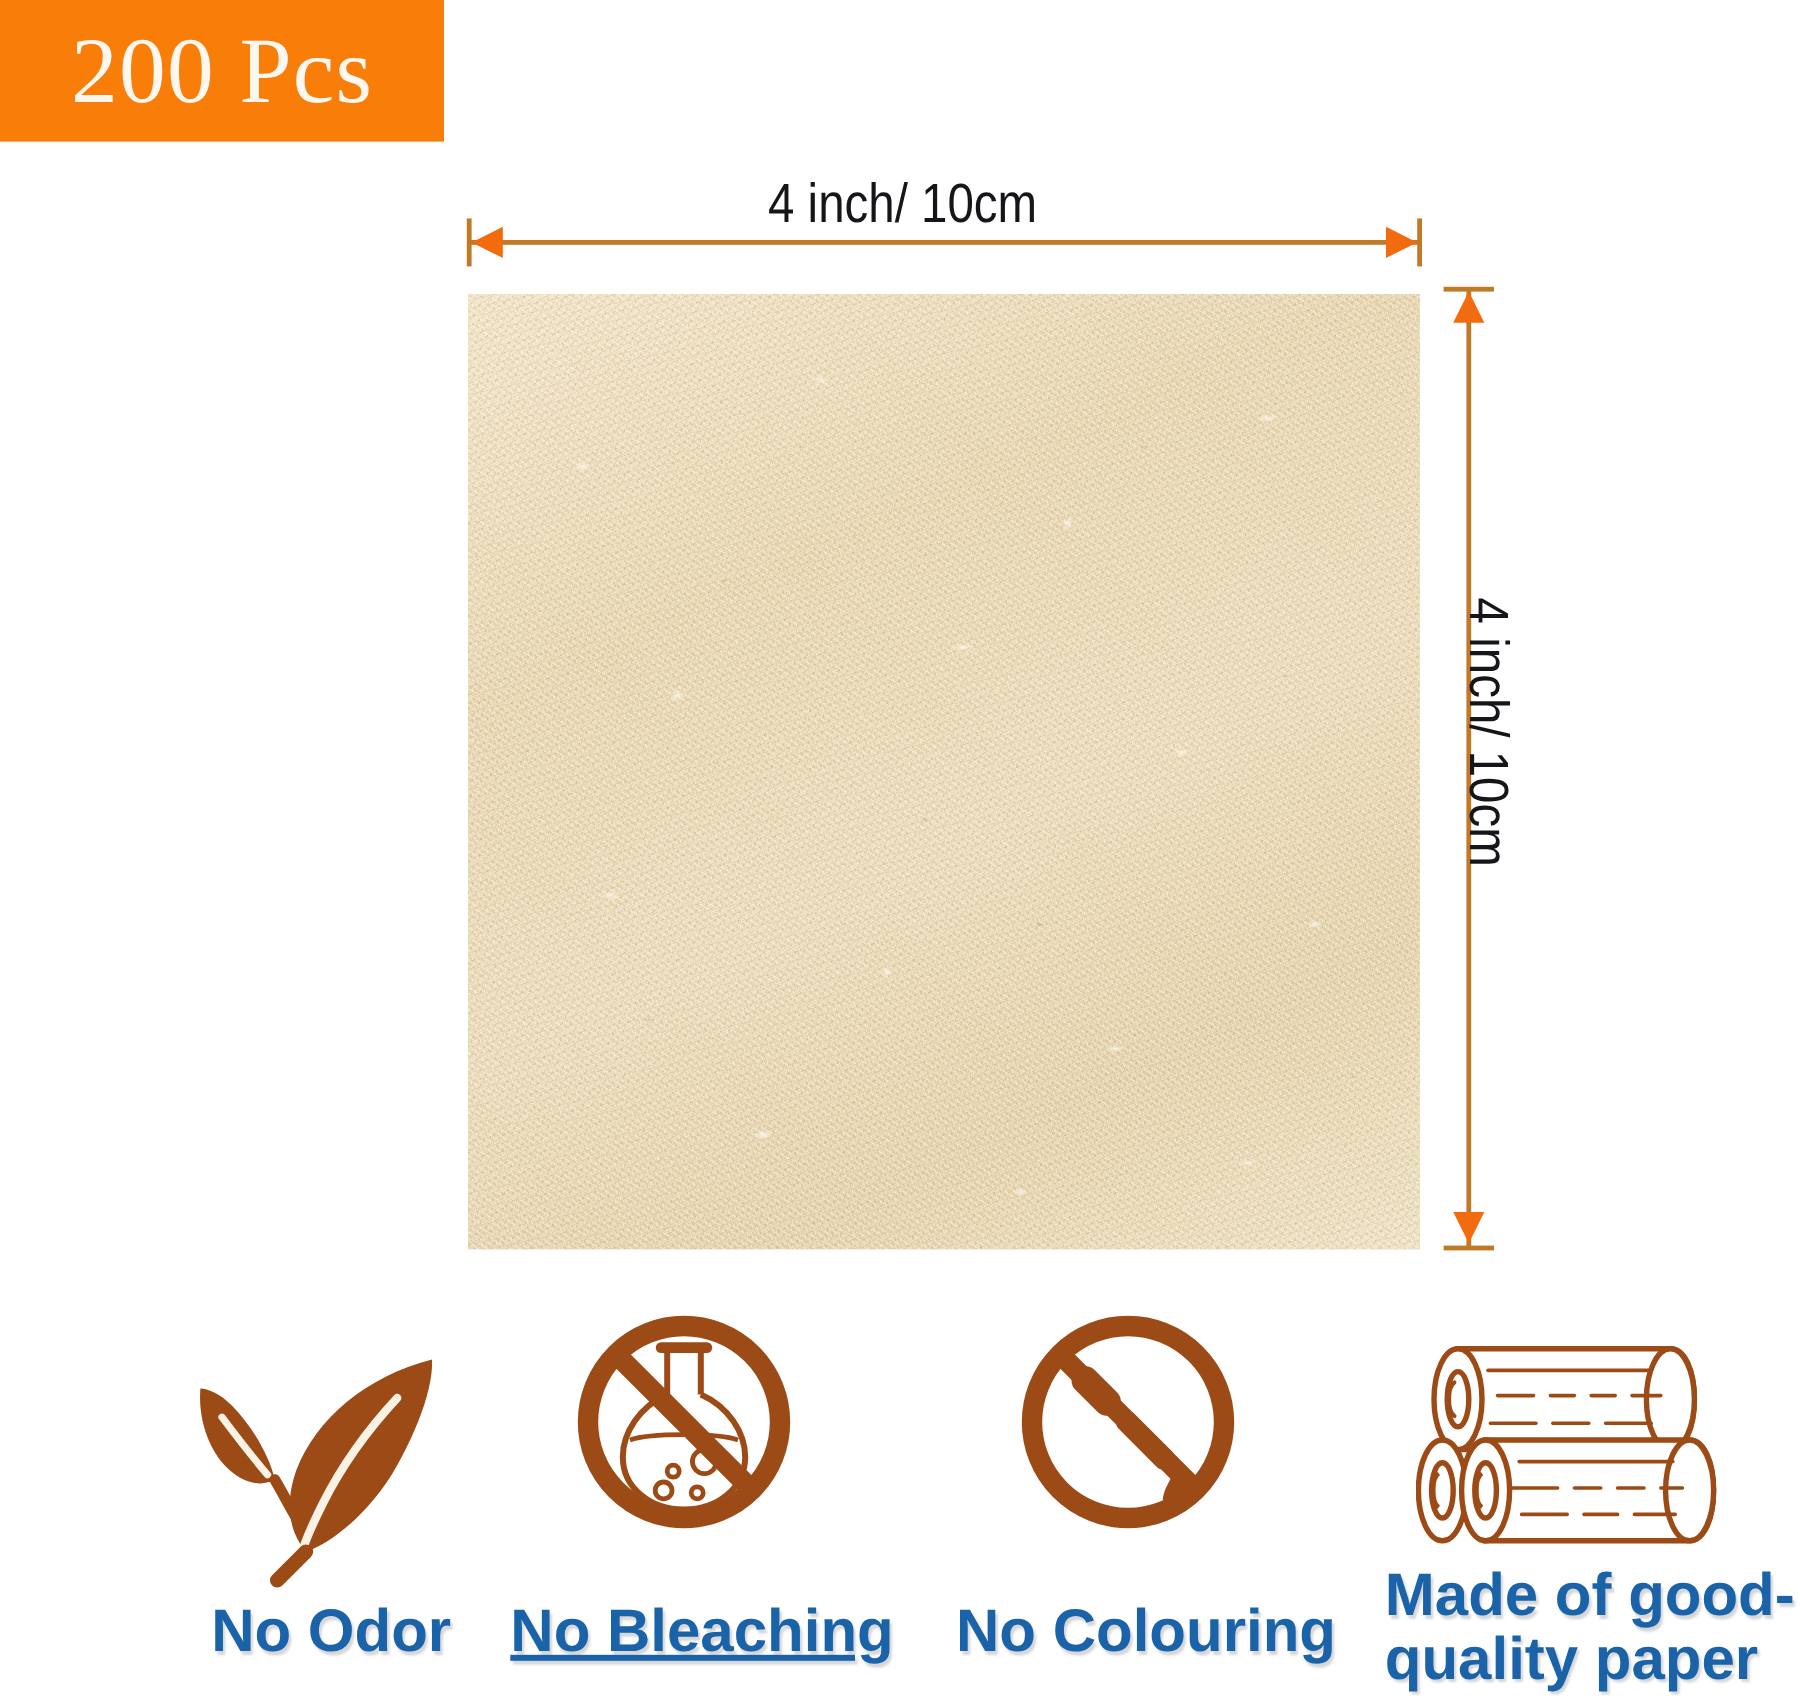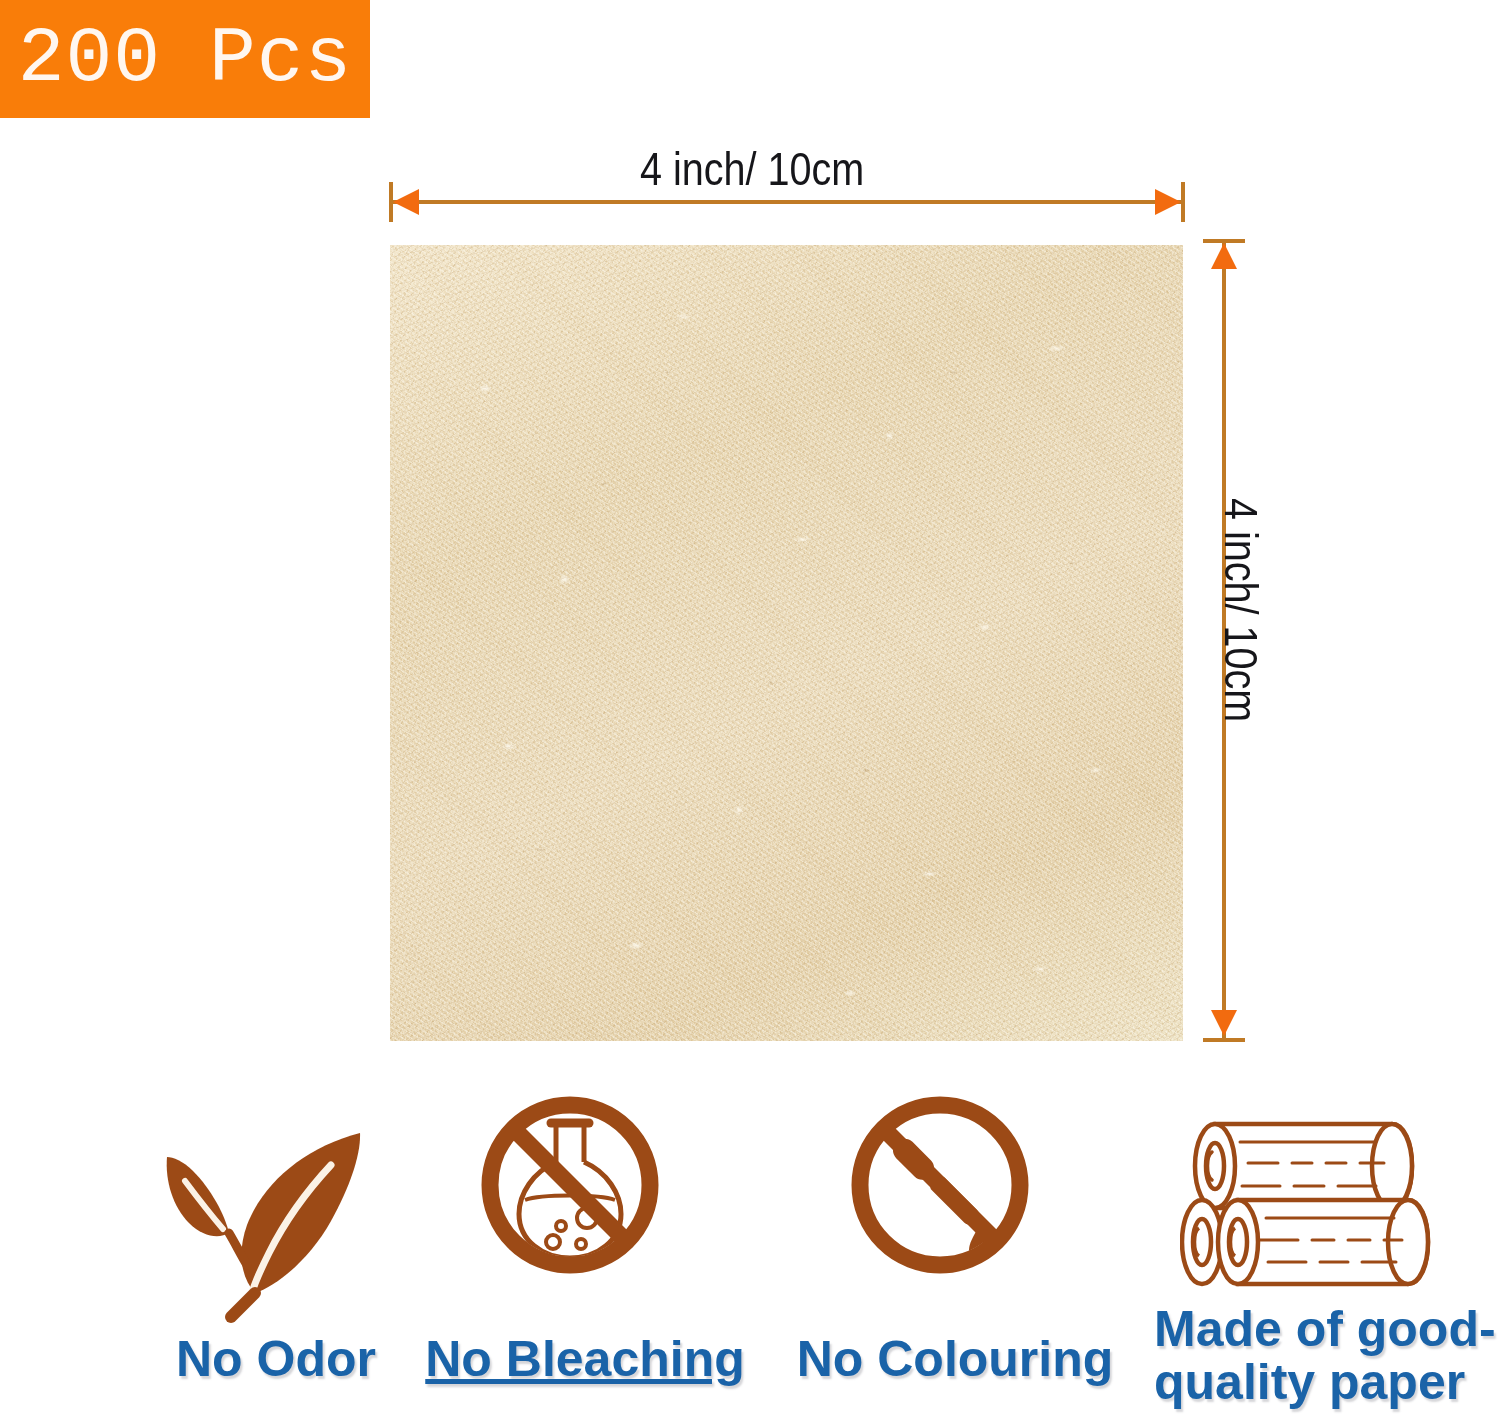--- a/index.html
+++ b/index.html
@@ -25,21 +25,21 @@
     top: 0px;
     width: 370px;
     height: 118px;
     background: #F97D09;
     display: flex;
     align-items: center;
     justify-content: center;
   }
   #qty-badge-label {
     color: #FFF7F0;
-    font-family: Liberation Mono, monospace;
+    font-family: Liberation Serif, serif;
     font-size: 78px;
     font-weight: 400;
     letter-spacing: 1px;
     line-height: 1;
     white-space: nowrap;
   }
 
   
   #paper-sample {
     position: absolute;

